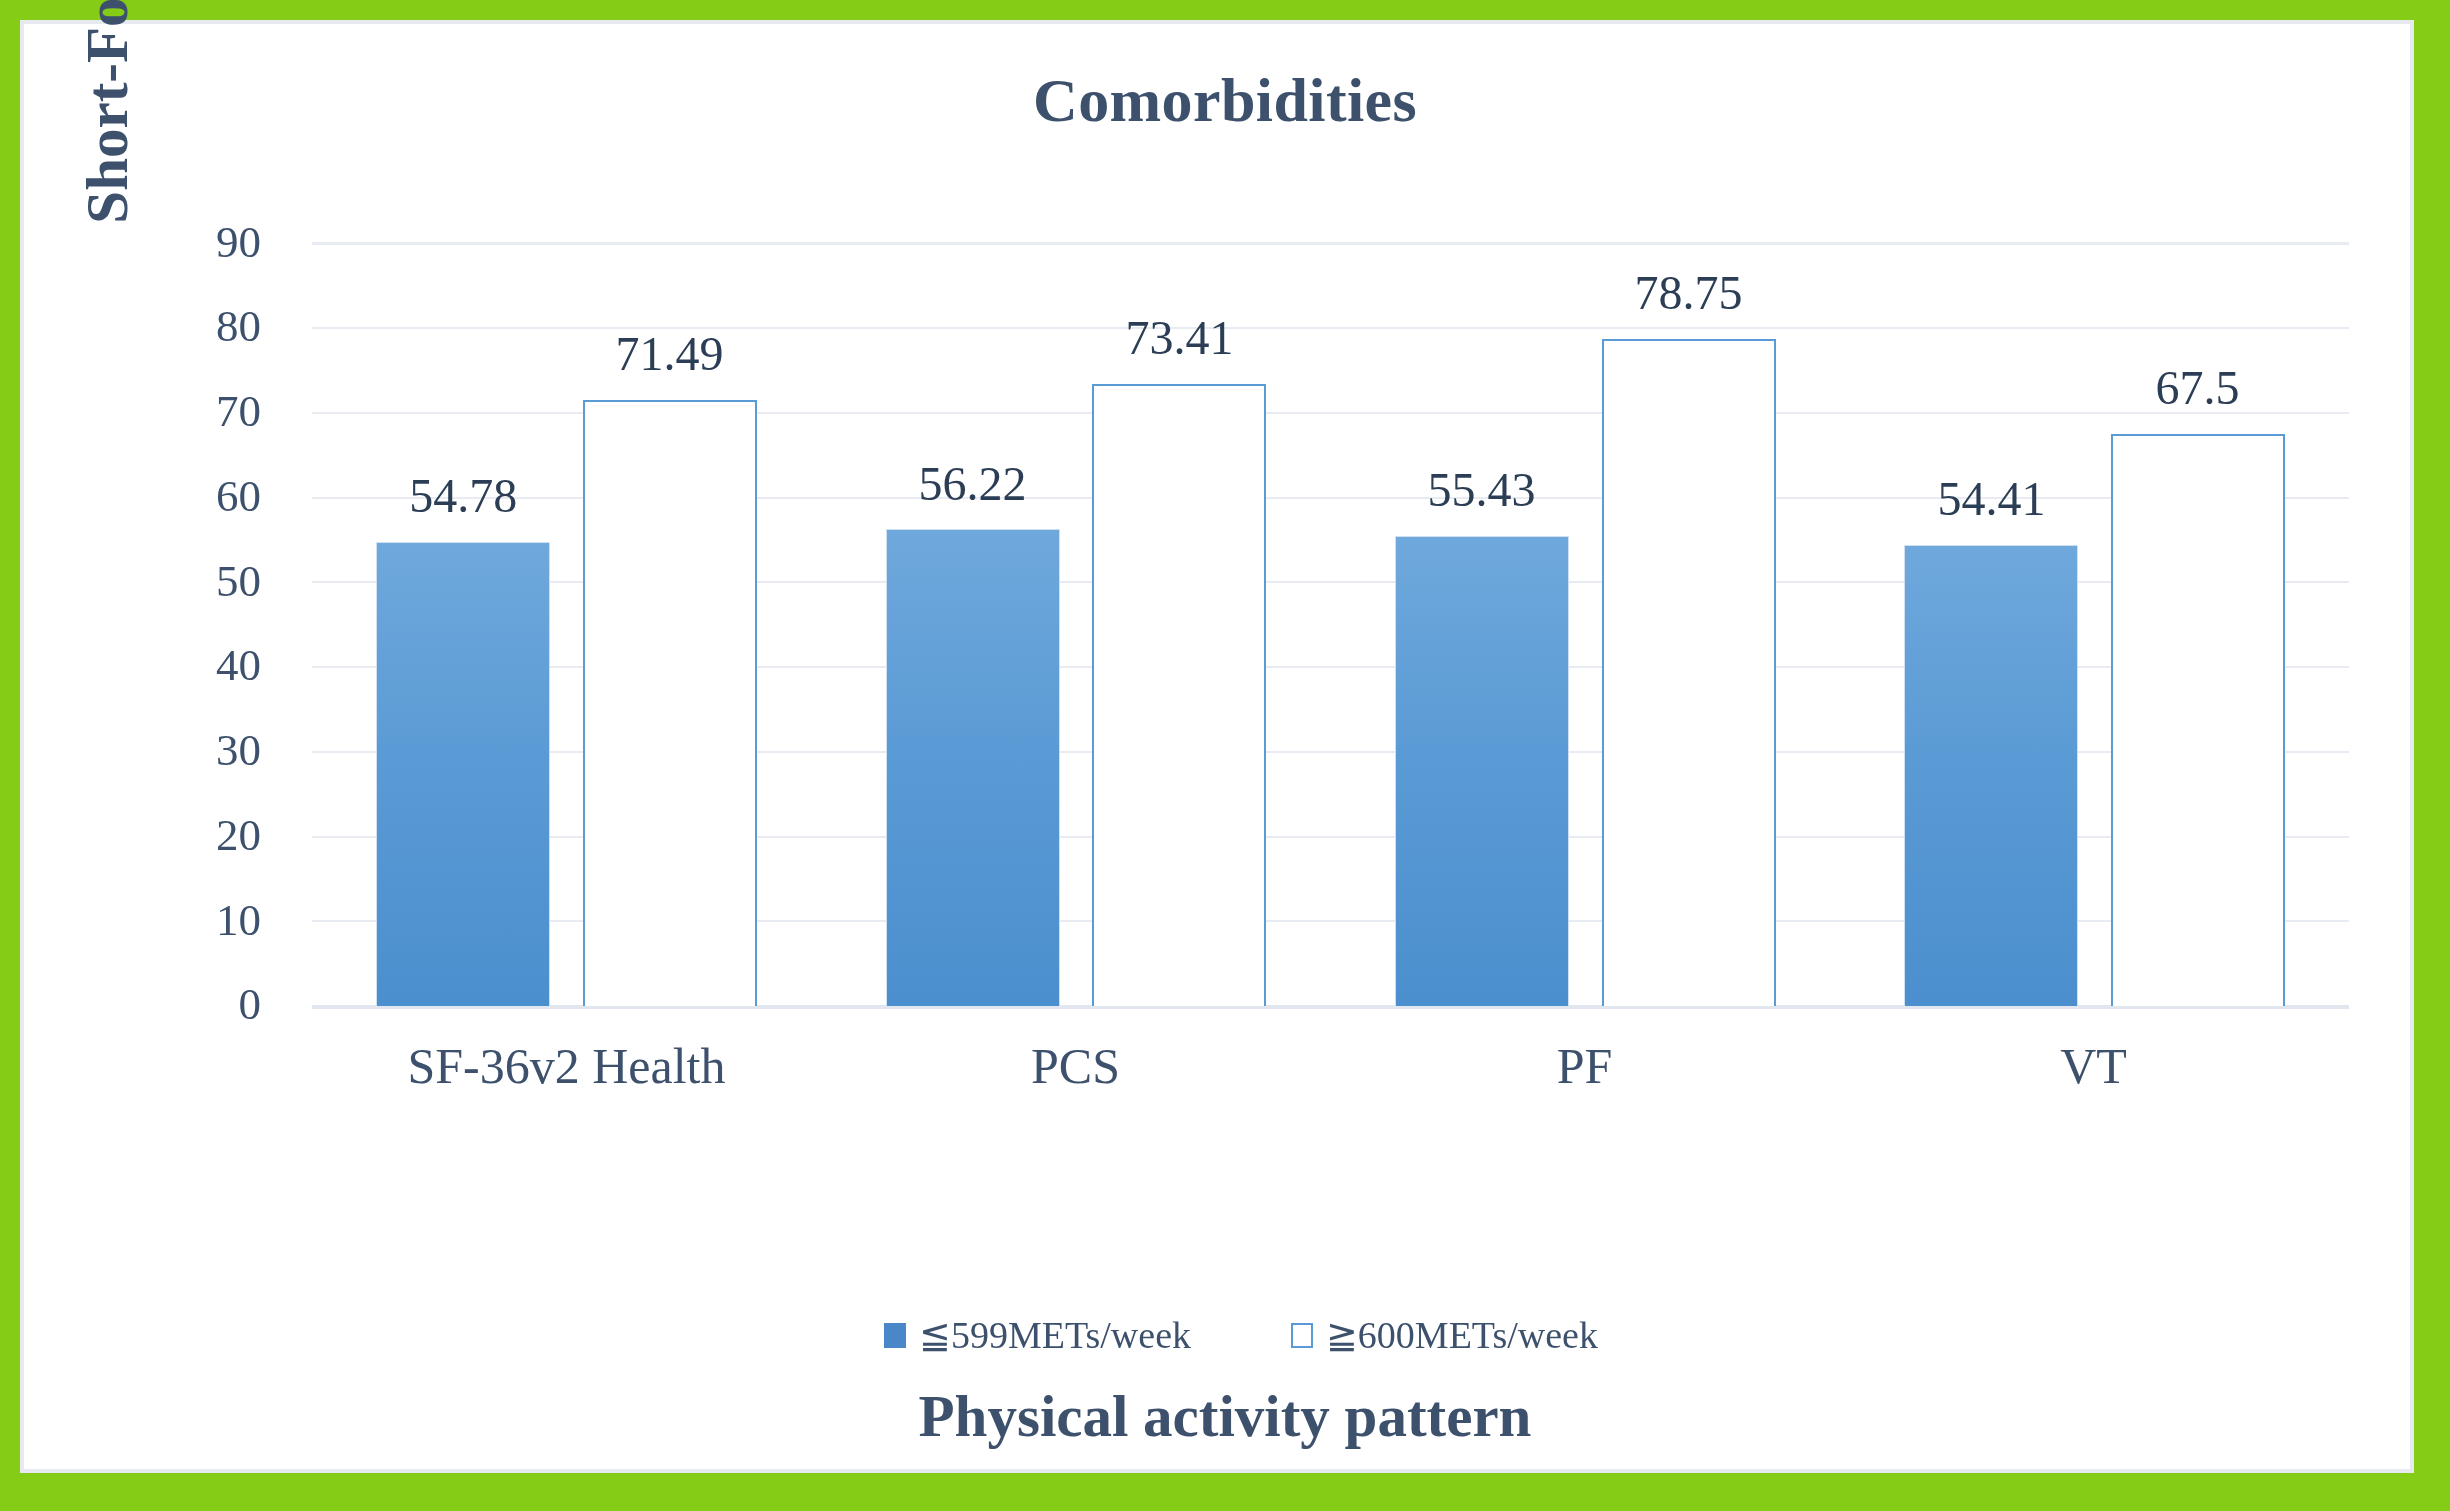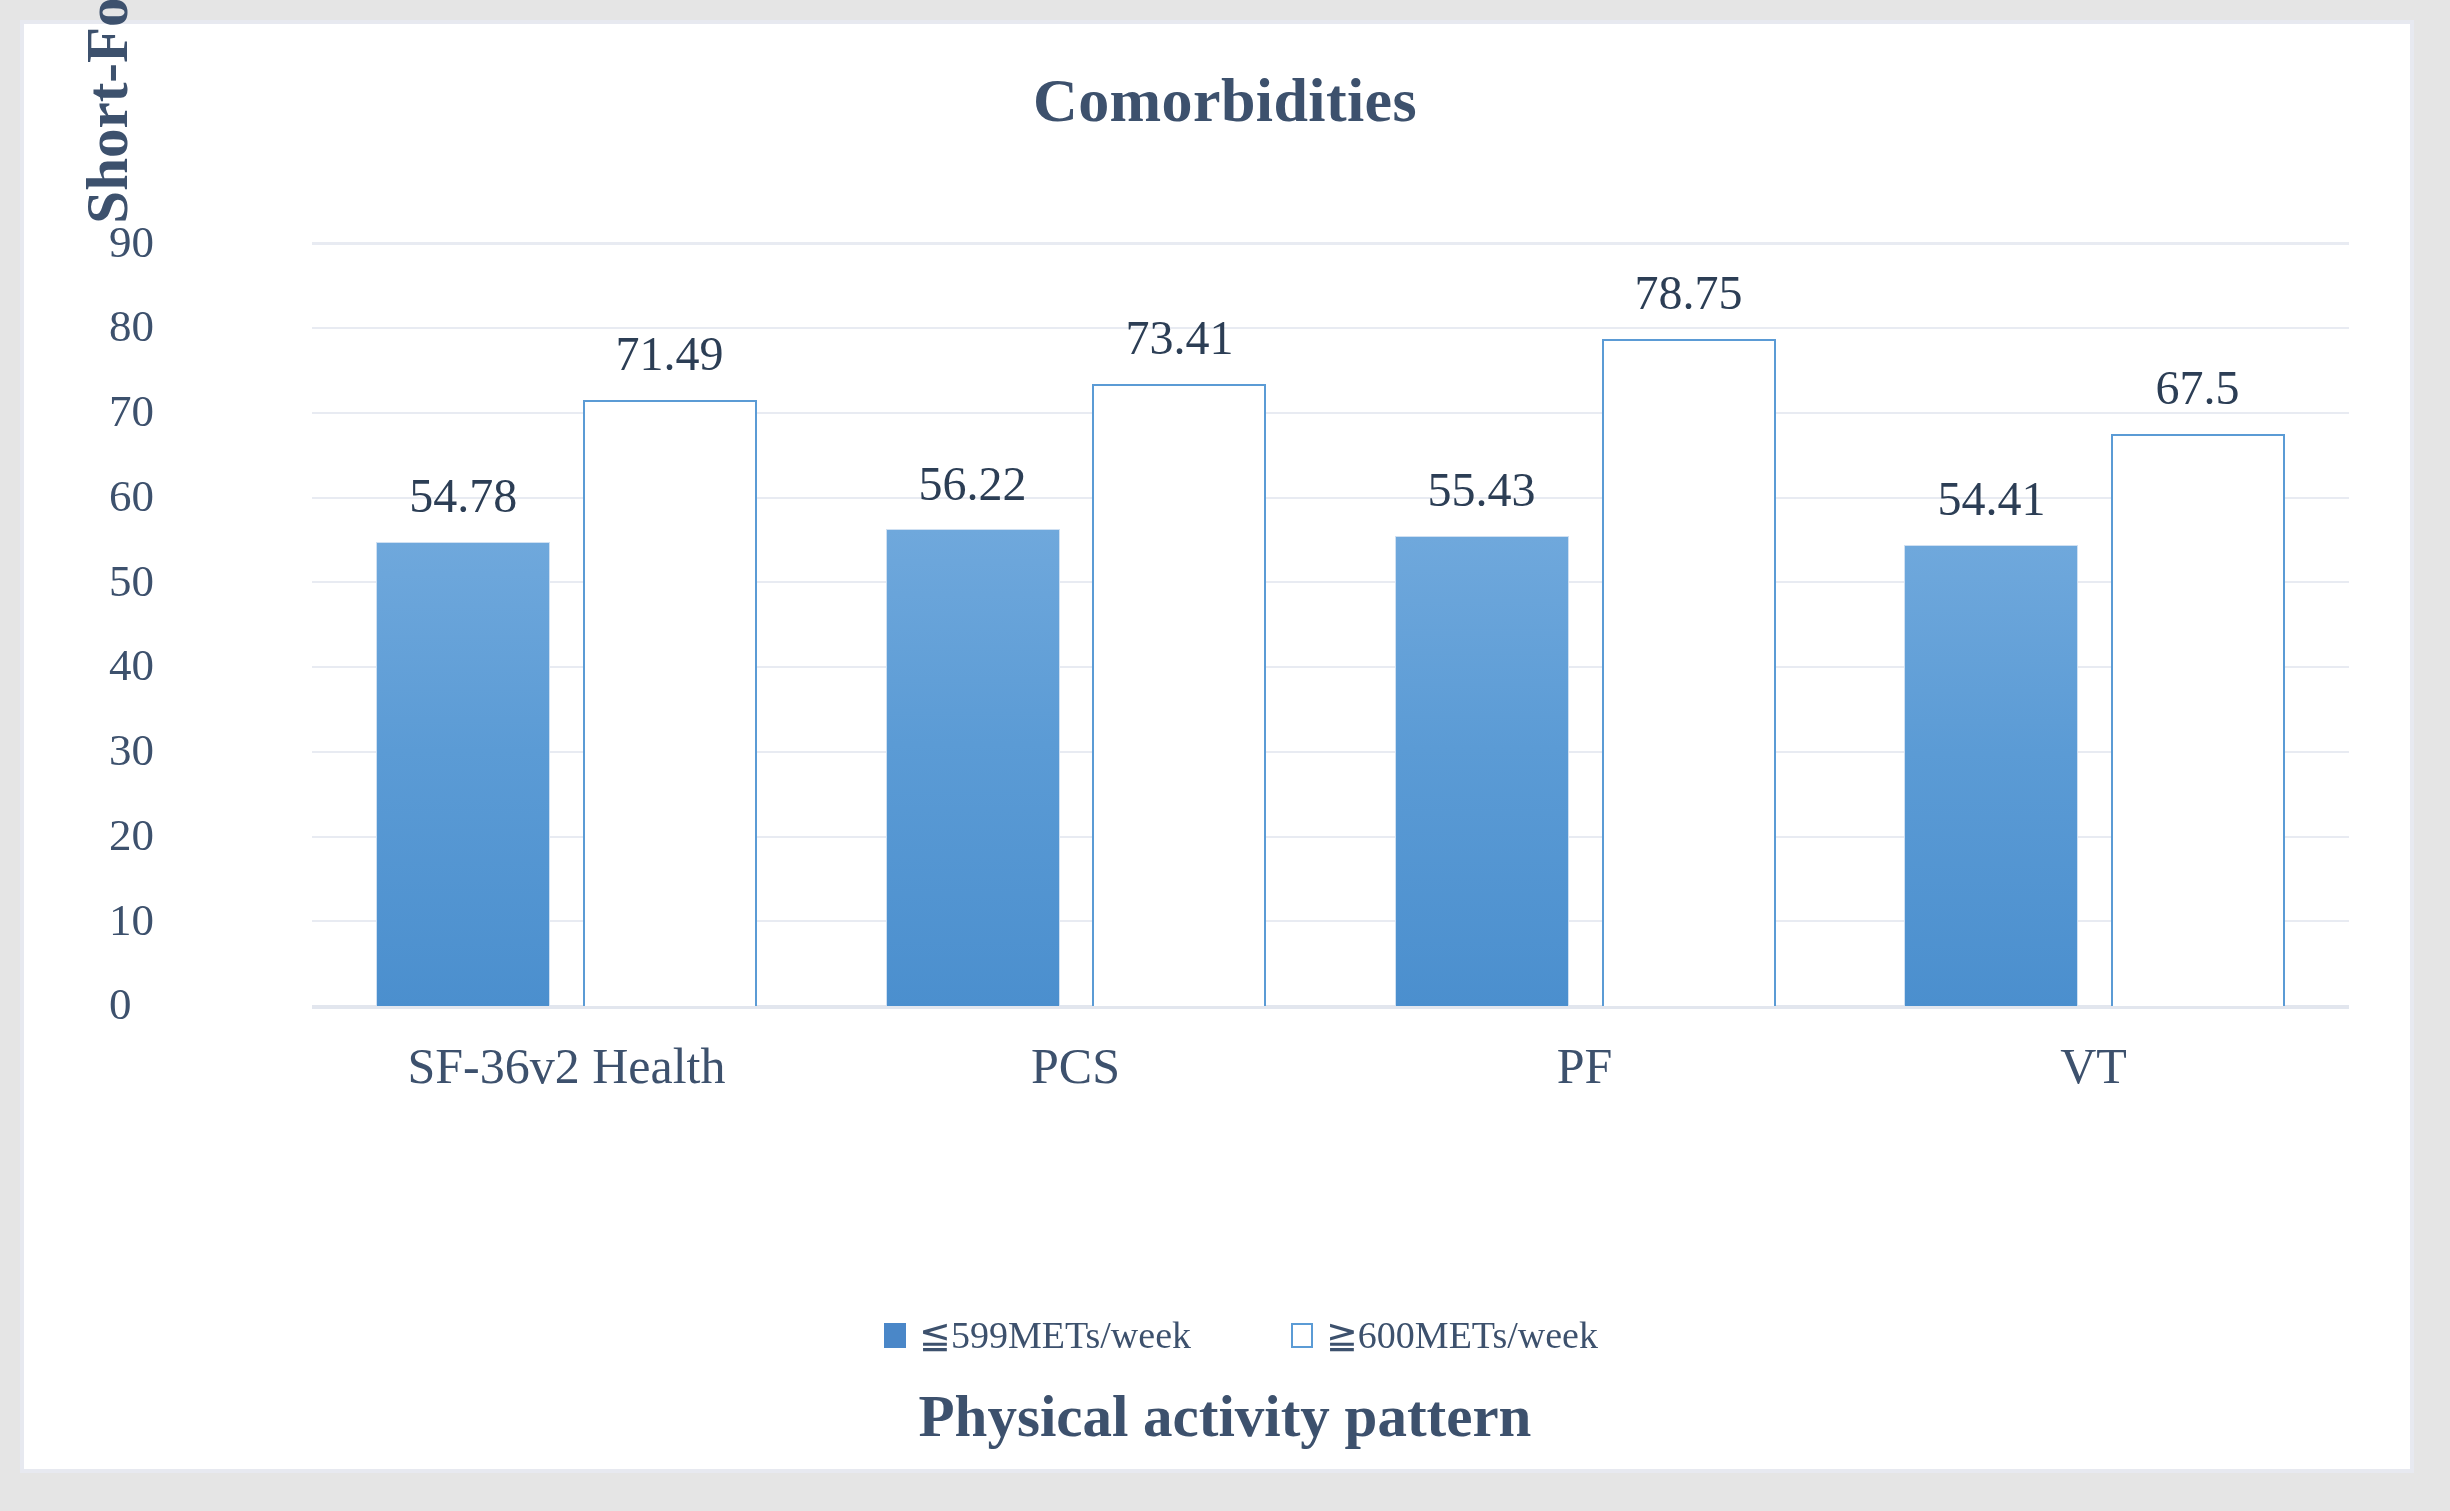--- a/index.html
+++ b/index.html
@@ -7,21 +7,21 @@
     padding: 0;
     background: #ffffff;
   }
   body {
     font-family: "Liberation Serif", "DejaVu Serif", serif;
   }
   #figure {
     position: relative;
     width: 2450px;
     height: 1511px;
-    background: #e5e5e5;
+    background: #84cc16;
     overflow: hidden;
   }
   
   #outer-frame {
     position: absolute;
     left: 20px;
     top: 20px;
     width: 2394px;
     height: 1453px;
     border: 4.3px solid #e7e9f0;
@@ -88,21 +88,21 @@
   }
   .gridline.axis-base {
     background: #e2e6ee;
     height: 4.3px;
   }
   
   .y-tick {
     position: absolute;
     right: 2383px;
     width: 145px;
-    text-align: left;
+    text-align: right;
     font-size: 45px;
     color: #3d516d;
     line-height: 1;
   }
 
   
   .bar {
     position: absolute;
     bottom: 0;
     box-sizing: border-box;

